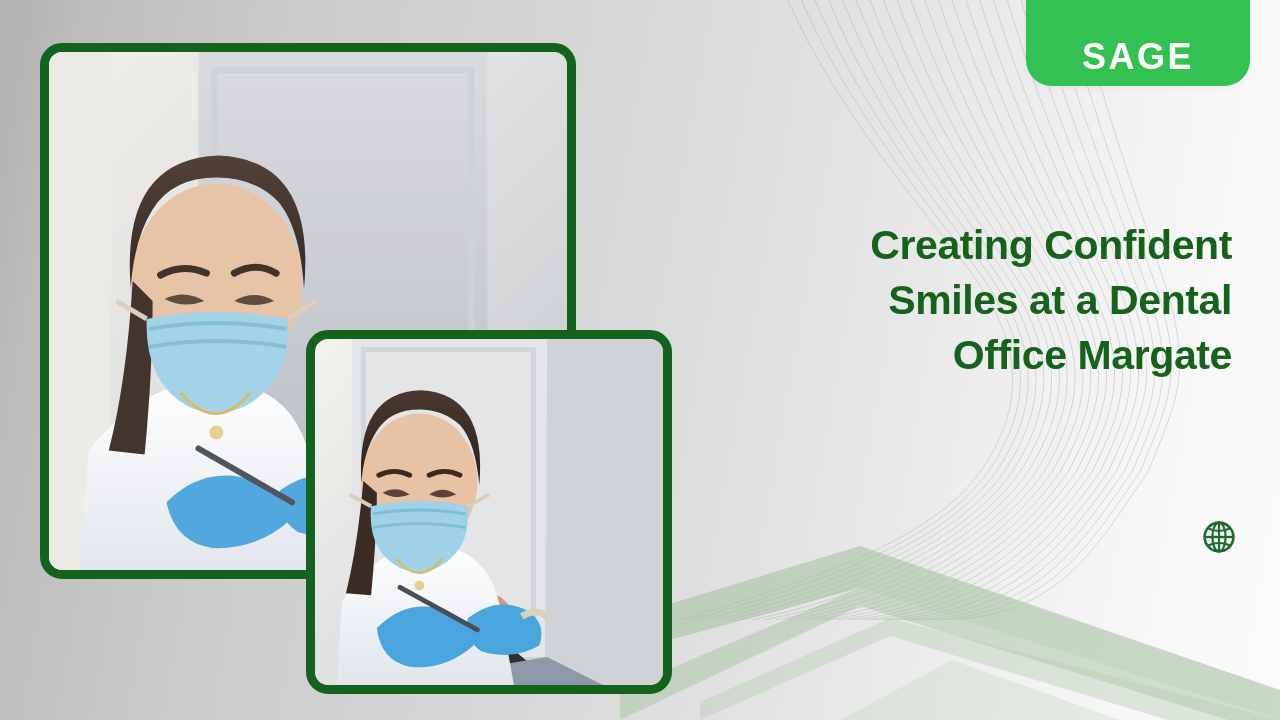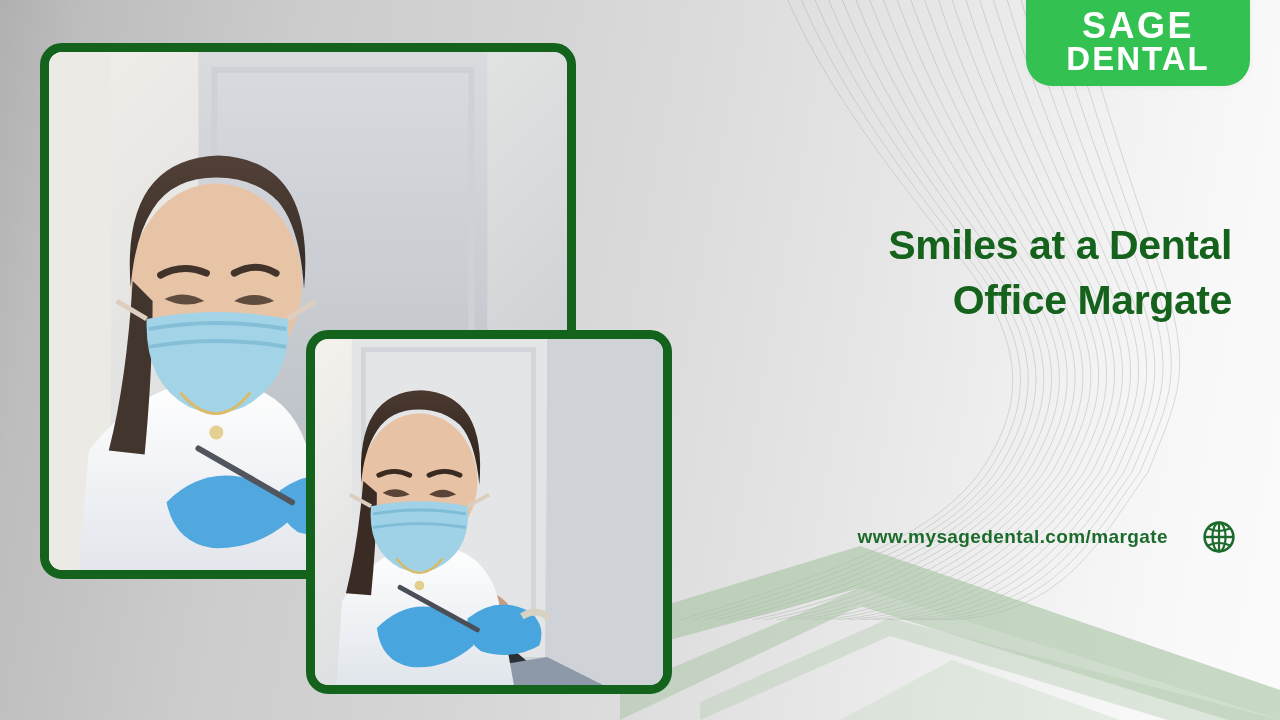--- a/index.html
+++ b/index.html
@@ -162,21 +162,20 @@
     <svg viewBox="0 0 720 180" preserveAspectRatio="none" aria-hidden="true">
       <path d="M0,98 L50,82 L300,6 L720,150 L720,180 L300,48 L0,130 Z" fill="#a8c4a4" opacity="0.62"></path>
       <path d="M60,180 L300,66 L720,196 L720,180 L300,48 L60,150 Z" fill="#a8c4a4" opacity="0.5"></path>
       <path d="M140,180 L330,96 L720,214 L720,180 L330,78 L140,162 Z" fill="#b9cfb4" opacity="0.45"></path>
       <path d="M280,180 L392,120 L560,180 Z" fill="#c4d6bf" opacity="0.35"></path>
     </svg>
   </div>
 
   <div class="logo">
     <span class="logo-line1">SAGE</span>
-    <span class="logo-line2">DENTAL</span>
   </div>
 
   <div class="frame frame-a">
     <div class="photo">
       <svg viewBox="0 0 520 520" preserveAspectRatio="xMidYMid slice" aria-hidden="true">
         <defs>
           <linearGradient id="wallA" x1="0" y1="0" x2="1" y2="1">
             <stop offset="0%" stop-color="#f2efe8"></stop>
             <stop offset="45%" stop-color="#dfe0e0"></stop>
             <stop offset="100%" stop-color="#c3c7cc"></stop>
@@ -293,29 +292,29 @@
         <path d="M158,290 Q188,266 220,282 Q240,296 232,318 Q204,334 172,324 Q154,312 158,290 Z" fill="#49a5de"></path>
 
         <path d="M88,258 L168,302" stroke="#4a4f57" stroke-width="5" stroke-linecap="round"></path>
 
         <path d="M214,288 Q230,278 242,290" stroke="#d8d2c2" stroke-width="7" fill="none"></path>
       </svg>
     </div>
   </div>
 
   <h1 class="headline">
+    <span class="hl-line">Creating Confident</span>
     <span class="hl-line">Smiles at a Dental</span>
     <span class="hl-line">Office Margate</span>
   </h1>
 
   <div class="contact">
 
 
     <div class="contact-row">
-      <span class="contact-text">www.mysagedental.com/margate</span>
       <span class="contact-icon">
         <svg viewBox="0 0 34 34" aria-hidden="true">
           <circle cx="17" cy="17" r="14.4" fill="none" stroke="#1d6b2c" stroke-width="2.6"></circle>
           <ellipse cx="17" cy="17" rx="6.6" ry="14.4" fill="none" stroke="#1d6b2c" stroke-width="2.2"></ellipse>
           <line x1="2.6" y1="17" x2="31.4" y2="17" stroke="#1d6b2c" stroke-width="2.4"></line>
           <path d="M6,8.6 Q17,13.4 28,8.6" fill="none" stroke="#1d6b2c" stroke-width="2.2"></path>
           <path d="M6,25.4 Q17,20.6 28,25.4" fill="none" stroke="#1d6b2c" stroke-width="2.2"></path>
           <line x1="17" y1="2.6" x2="17" y2="31.4" stroke="#1d6b2c" stroke-width="2.2"></line>
         </svg>
       </span>

